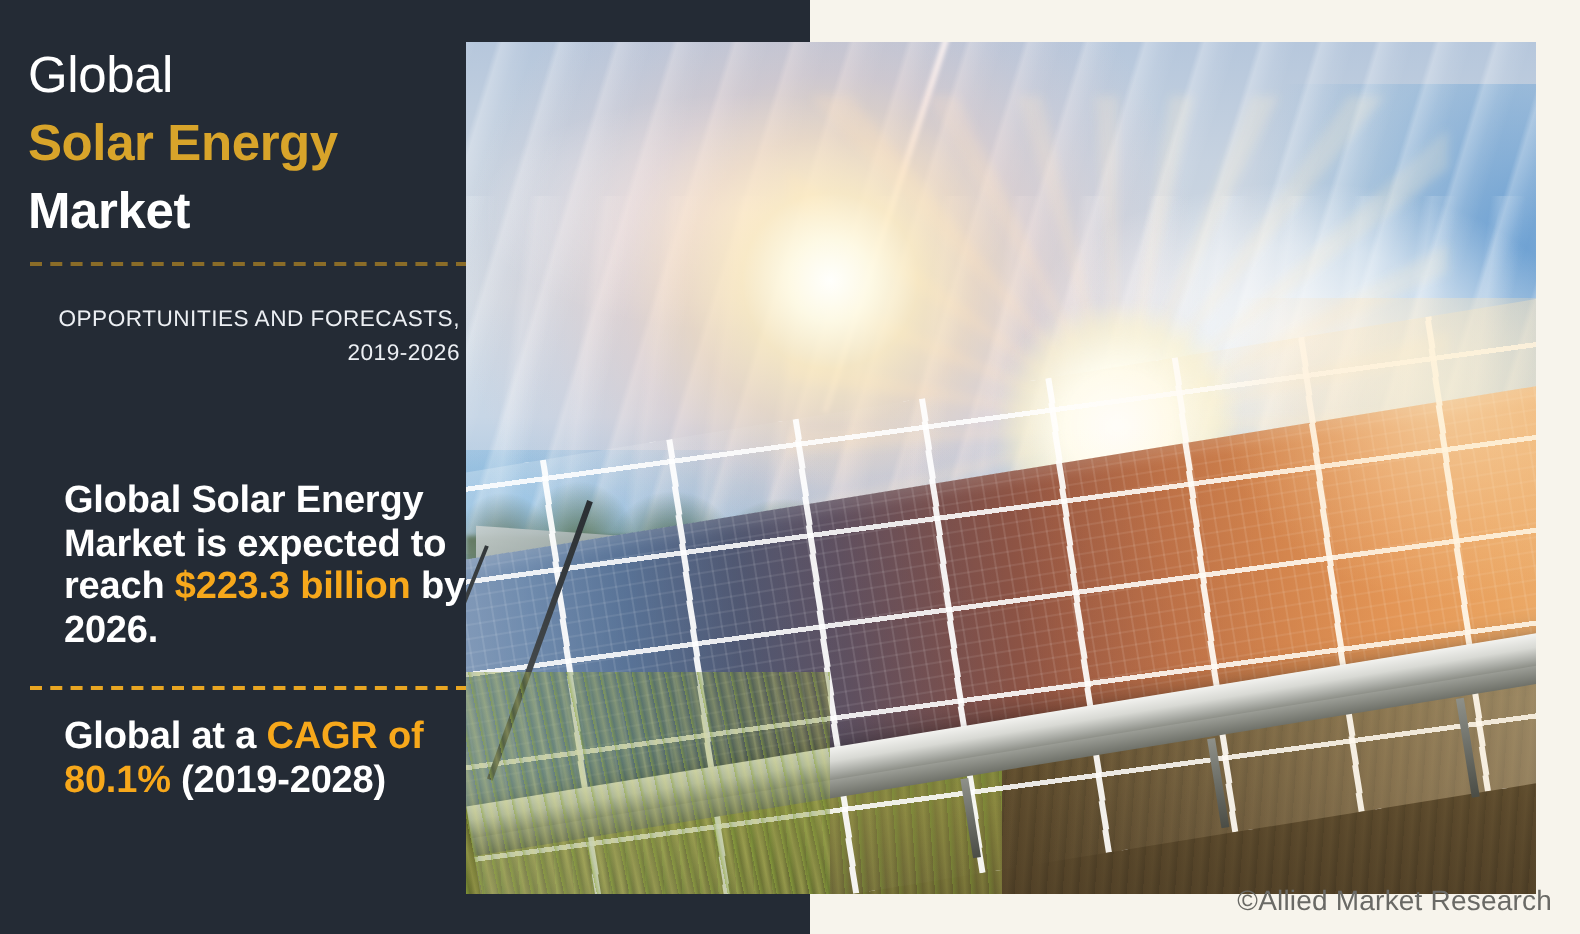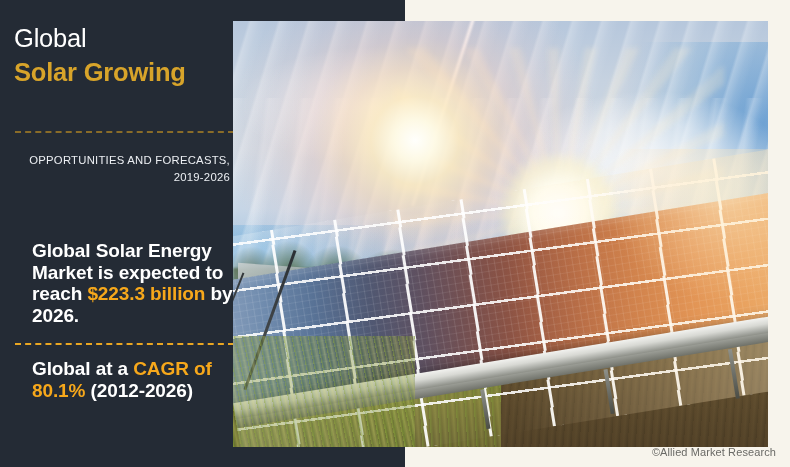--- a/index.html
+++ b/index.html
@@ -282,47 +282,48 @@
   .grass-fg{
     position:absolute;left:0;bottom:0;width:34%;height:26%;
     background:
       repeating-linear-gradient(78deg, rgba(136,160,58,.7) 0px, rgba(96,124,42,.35) 2px, rgba(168,178,84,.5) 5px, rgba(86,110,38,.3) 8px);
     filter:blur(.3px);
   }
 
   
   .credit{
     position:absolute;right:14px;bottom:9px;
-    font-size:11px;color:#6a6a66;letter-spacing:.1px;
+    font-size:14px;color:#6a6a66;letter-spacing:.1px;
   }
 </style>
 </head>
 <body>
 
 <div id="infographic">
 
   <div class="dark-panel"></div>
 
   <div class="title-block">
     <div class="title-line">Global</div>
-    <div class="title-line accent">Solar Growing</div>
+    <div class="title-line accent">Solar Energy</div>
+    <div class="title-line bold">Market</div>
   </div>
 
   <div class="rule rule-1"></div>
 
   <div class="subtitle">OPPORTUNITIES AND FORECASTS, 2019-2026</div>
 
   <div class="statement stmt-1">
     <span class="reg">Global Solar Energy Market  is expected to reach </span><span class="hl">$223.3 billion</span><span class="reg"> by 2026.</span>
   </div>
 
   <div class="rule rule-2"></div>
 
   <div class="statement stmt-2">
-    <span class="reg">Global at a </span><span class="hl">CAGR of 80.1%</span><span class="reg"> (2012-2026)</span>
+    <span class="reg">Global at a </span><span class="hl">CAGR of 80.1%</span><span class="reg"> (2019-2028)</span>
   </div>
 
   <div class="photo">
     <div class="sky"></div>
     <div class="sky-blue-band"></div>
     <div class="sky-blue-right"></div>
     <div class="cloud-mass2"></div>
     <div class="cirrus"></div>
     <div class="cirrus2"></div>
     <div class="cloud-mass"></div>

